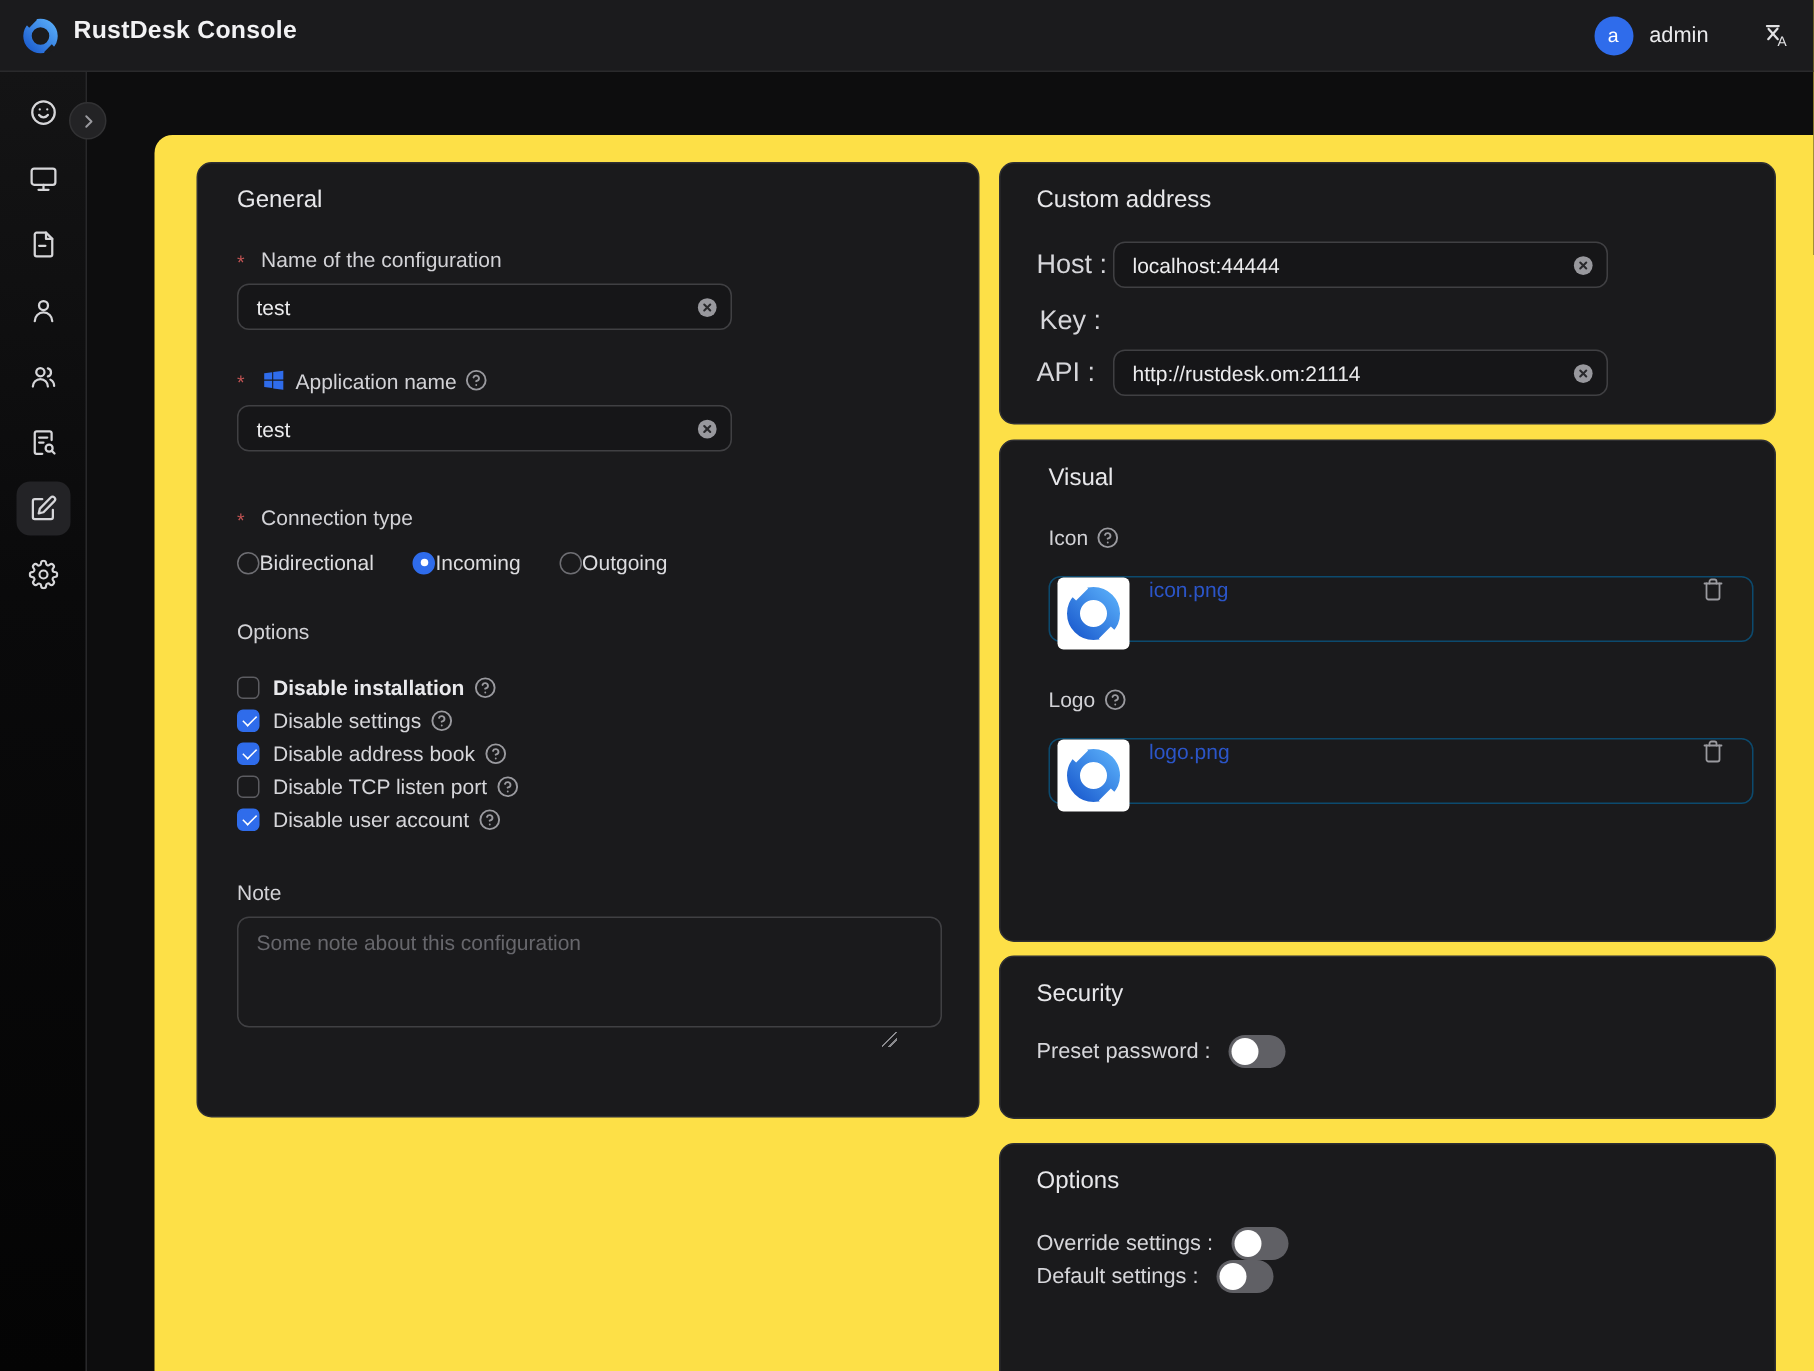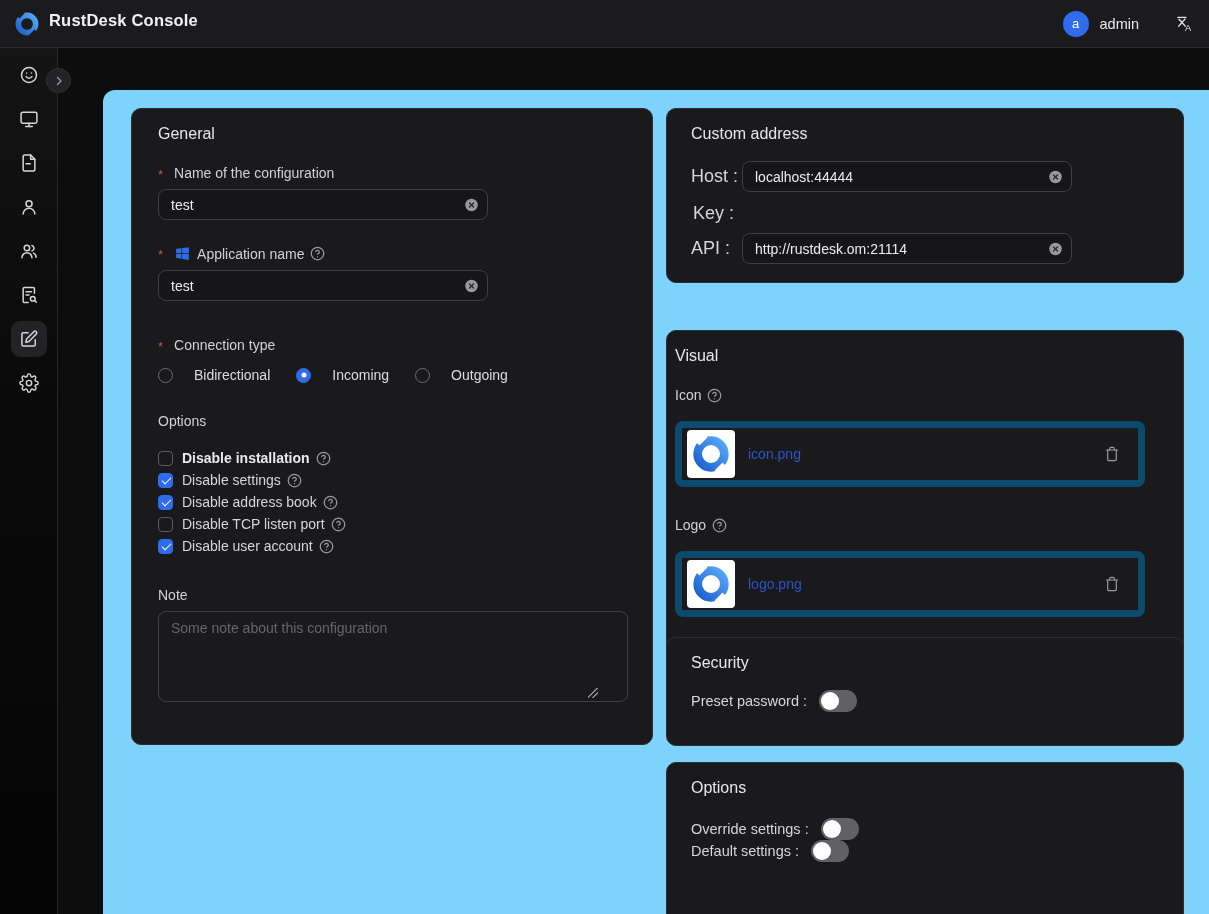--- a/index.html
+++ b/index.html
@@ -24,74 +24,74 @@
              border-right:1px solid #28282a; z-index:2; }
   .nav-item { position:absolute; left:11px; width:36px; height:36px; border-radius:9px;
               display:flex; align-items:center; justify-content:center; cursor:pointer; }
   .nav-item.active { background:#232326; }
   .nav-item svg { stroke:#d6d6d9; }
   .collapse-btn { position:absolute; left:46px; top:20px; width:25px; height:25px; border-radius:50%;
                   background:#232325; border:1px solid #323234; display:flex; align-items:center;
                   justify-content:center; z-index:3; cursor:pointer; }
 
   .panel { position:absolute; left:103px; top:42px; right:0; bottom:0;
-           background:#7dd3fc; border-radius:12px 0 0 0; }
+           background:#fde047; border-radius:12px 0 0 0; }
 
   .card { position:absolute; background:#1a1a1c; border:1px solid #2f2f32; border-radius:10px; }
   .card-title { font-size:16px; color:#e7e7ea; font-weight:400; }
 
   
   #card-general { left:28px; top:18px; width:522px; height:637px; padding:16px 26px; }
   .field-label { font-size:14px; color:#d2d2d6; display:flex; align-items:center; gap:6px; }
   .req::before { content:"*"; color:#c25454; margin-right:5px; font-size:13px; position:relative; top:1px; }
   .text-input { position:relative; width:330px; height:31px; }
   .text-input input { width:100%; height:100%; background:#161618; border:1px solid #404043;
                       border-radius:8px; color:#ececee; font-size:14px; padding:0 30px 0 12px;
                       font-family:inherit; outline:none; }
   .clear-ic { position:absolute; right:9px; top:50%; transform:translateY(-50%); cursor:pointer; display:flex; }
 
   .radio-row { display:flex; align-items:center; gap:26px; }
-  .radio-opt { display:flex; align-items:center; gap:21px; cursor:pointer; }
+  .radio-opt { display:flex; align-items:center; gap:0; cursor:pointer; }
   .radio { width:15px; height:15px; border-radius:50%; border:1.5px solid #6e6e73; position:relative; }
   .radio.checked { border-color:#2f6ceb; background:#2f6ceb; }
   .radio.checked::after { content:""; position:absolute; left:50%; top:50%; width:5px; height:5px;
                           border-radius:50%; background:#fff; transform:translate(-50%,-50%); }
   .radio-label { font-size:14px; color:#dcdcdf; }
 
   .check-row { display:flex; align-items:center; gap:9px; height:22px; cursor:pointer; }
   .cb { width:15px; height:15px; border-radius:4px; border:1.5px solid #5c5c61; background:transparent;
         position:relative; flex:none; }
   .cb.checked { background:#2f6ceb; border-color:#2f6ceb; }
   .cb.checked::after { content:""; position:absolute; left:4.5px; top:1.5px; width:4px; height:8px;
                        border:solid #fff; border-width:0 1.8px 1.8px 0; transform:rotate(45deg); }
   .check-label { font-size:14px; color:#d6d6da; display:flex; align-items:center; gap:6px; }
   .check-label.bold { font-weight:700; color:#e9e9ec; }
 
-  textarea.note { width:470px; height:91px; background:transparent; border:1px solid #404043;
+  textarea.note { width:470px; height:74px; background:transparent; border:1px solid #404043;
                   border-radius:8px; color:#ececee; font-size:14px; padding:8px 12px;
                   font-family:inherit; resize:none; outline:none; }
   textarea.note::placeholder { color:#67676c; }
   .resize-grip { position:absolute; width:10px; height:10px; right:54px; bottom:46px;
                  background:
                    linear-gradient(135deg, transparent 45%, #8a8a8e 45%, #8a8a8e 52%, transparent 52%),
                    linear-gradient(135deg, transparent 70%, #8a8a8e 70%, #8a8a8e 77%, transparent 77%); }
 
   
   #card-server { left:563px; top:18px; width:518px; height:175px; padding:16px 24px; }
   .srv-row { display:flex; align-items:center; margin-top:10px; }
   .srv-label { width:51px; font-size:18px; color:#d6d6da; flex:none; }
   .key-chip { width:342px; height:22px; background:#2b2b2e; border-radius:4px; display:flex;
               align-items:center; padding:0 6px 0 8px; }
   .key-text { font-family:"DejaVu Sans Mono","Liberation Mono",monospace; font-size:12px;
               color:#e2e2e4; white-space:nowrap; letter-spacing:-.2px; }
   .copy-ic { margin-left:4px; display:flex; cursor:pointer; }
 
-  #card-visual { left:563px; top:203px; width:518px; height:335px; padding:16px 8px;margin-top:37px; }
-  .upload-box { width:470px; height:66px; border:7px solid #0c4a6e; border-radius:8px;
-                display:flex; align-items:center; padding:0 18px 0 5px; }
+  #card-visual { left:563px; top:203px; width:518px; height:335px; padding:16px 32px; }
+  .upload-box { width:470px; height:44px; border:1px solid #0c4a6e; border-radius:8px;
+                display:flex; padding:0 18px 0 5px; }
   .thumb { width:48px; height:48px; background:#fff; border-radius:4px; display:flex;
            align-items:center; justify-content:center; flex:none; }
   .file-link { font-size:14px; color:#2b55c8; margin-left:13px; cursor:pointer; }
   .trash-btn { margin-left:auto; display:flex; cursor:pointer; }
 
   #card-security { left:563px; top:547px; width:518px; height:109px; padding:16px 24px; }
   #card-advanced { left:563px; top:672px; width:518px; height:330px; padding:16px 24px; }
   .toggle-row { display:flex; align-items:center; gap:12px; }
   .toggle-label { font-size:14.5px; color:#d6d6da; }
   .toggle { width:38px; height:22px; border-radius:11px; background:#606065; position:relative;

